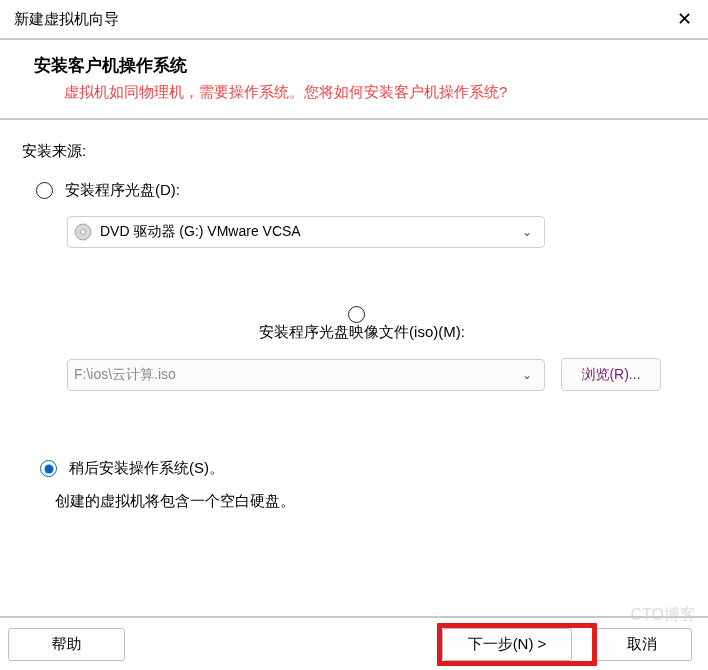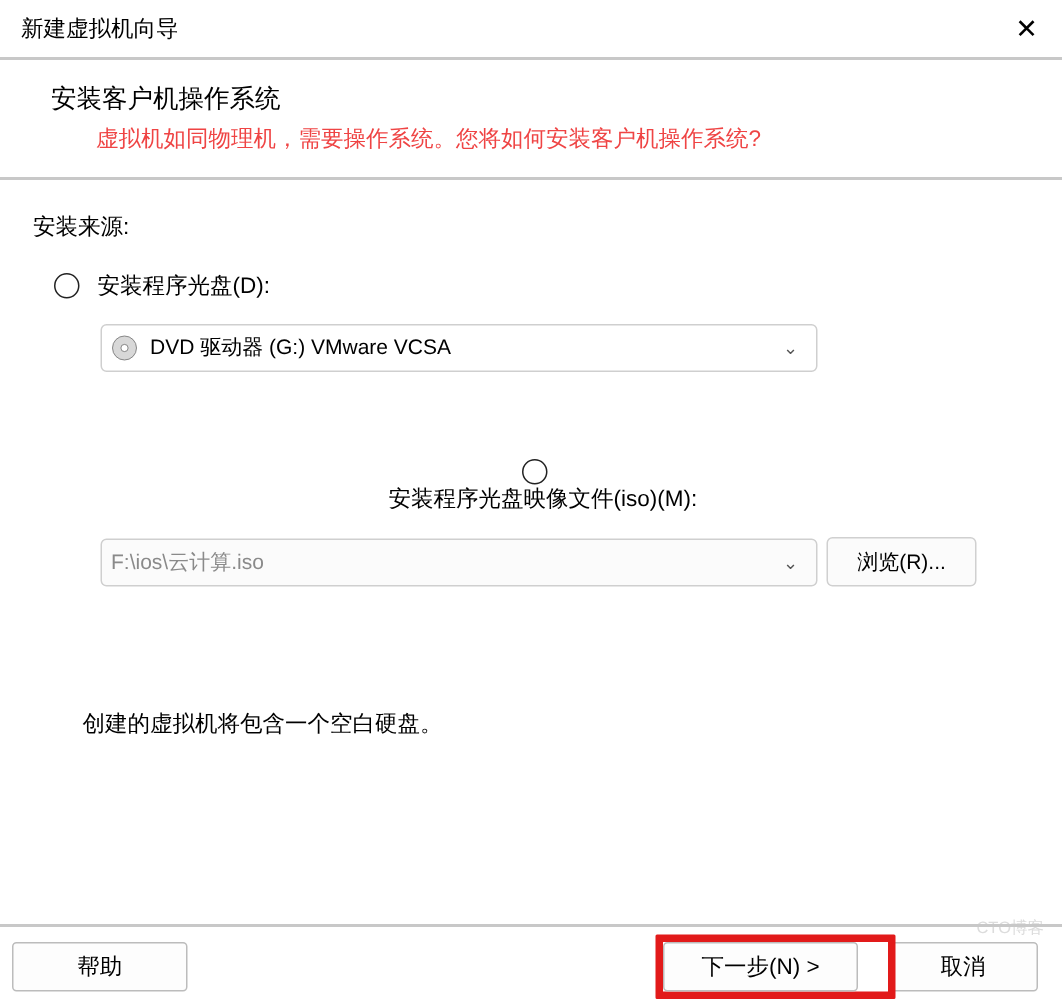--- a/index.html
+++ b/index.html
@@ -18,21 +18,21 @@
     height: 40px;
     display: flex;
     align-items: center;
     justify-content: space-between;
     padding: 0 16px 0 14px;
     border-bottom: 2px solid #c8c8c8;
   }
   .titlebar-title { font-size: 15px; }
   .close-x { font-size: 18px; font-weight: 400; line-height: 1; color: #000; }
   .header { padding: 14px 20px 16px 34px; border-bottom: 2px solid #c8c8c8; }
-  .header h1 { margin: 0 0 6px 0; font-size: 17px; font-weight: 400; }
+  .header h1 { margin: 0 0 6px 0; font-size: 17px; font-weight: 700; }
   .header p { margin: 0; padding-left: 30px; font-size: 15px; color: #ef4444; }
   .body { padding: 22px 20px 0 22px; position: relative; }
   .section-label { font-size: 15px; margin-bottom: 20px; }
   .option-row { display: flex; align-items: center; margin-bottom: 16px; }
   .radio { width: 17px; height: 17px; border: 1.5px solid #222; border-radius: 50%; margin-right: 12px; flex-shrink: 0; position: relative; }
   .radio.selected { border-color: #0067c0; }
   .radio.selected::after {
     content: ""; position: absolute; width: 9px; height: 9px; border-radius: 50%;
     background: #0067c0; top: 50%; left: 50%; transform: translate(-50%,-50%);
   }
@@ -42,33 +42,33 @@
     width: 478px; height: 32px;
     border: 1px solid #cfcfcf;
     border-radius: 4px;
     display: flex; align-items: center;
     padding: 0 6px;
     background: #fff;
   }
   .disc-icon { width: 18px; height: 18px; margin-right: 8px; flex-shrink: 0; }
   .dvd-text { font-size: 14px; flex: 1; }
   .chev { color: #555; font-size: 12px; padding: 0 6px; }
-  .iso-row { display: flex; align-items: center; gap: 6px; margin-left: 45px; }
+  .iso-row { display: flex; align-items: center; gap: 16px; margin-left: 45px; }
   .iso-combo {
     width: 478px; height: 32px;
     border: 1px solid #cfcfcf;
     border-radius: 4px;
     display: flex; align-items: center;
     padding: 0 6px; color: #8a8a8a; background: #fbfbfb;
   }
   .iso-text { font-size: 14px; flex: 1; }
   .browse-btn {
     height: 33px; width: 100px; border: 1px solid #d0d0d0;
     border-radius: 4px; display: flex; align-items: center;
-    justify-content: center; color: #000000; background: #fbfbfb;
+    justify-content: center; color: #701a75; background: #fbfbfb;
     font-size: 14px;
   }
   .later-wrap { position: relative; margin-top: 58px; padding: 10px 0 0 4px; }
   .later-desc { margin: 14px 0 0 29px; font-size: 15px; color: #000; }
   .footer {
     position: absolute; left: 0; right: 0; bottom: 0; height: 54px;
     border-top: 2px solid #c8c8c8;
     display: flex; align-items: center;
     padding: 0 16px 0 8px;
   }
@@ -77,21 +77,21 @@
     border-radius: 3px; display: flex; align-items: center;
     justify-content: center; font-size: 15px; color: #000; cursor: pointer;
   }
   .btn-help { width: 117px; }
   .spacer { flex: 1; }
   .btn-prev { width: 130px; margin-right: 6px; }
   .btn-next { width: 130px; margin-right: 20px; position: relative; }
   .btn-cancel { width: 100px; }
   .hl2 { left: -5px; top: -5px; right: -5px; bottom: -5px; border: 5px solid #e21a1a; position: absolute; border-radius: 1px; }
   .next-outer { position: relative; }
-  .watermark { position: absolute; right: 12px; bottom: 44px; color: #dcdcdc; font-size: 11px; }
+  .watermark { position: absolute; right: 12px; bottom: 44px; color: #dcdcdc; font-size: 16px; }
 </style>
 </head>
 <body>
 
 <div class="titlebar">
   <span class="titlebar-title">新建虚拟机向导</span>
   <span class="close-x">✕</span>
 </div>
 
 <div class="header">
@@ -126,20 +126,24 @@
       <span class="iso-text">F:\ios\云计算.iso</span>
       <span class="chev">⌄</span>
     </div>
     <div class="browse-btn">
       <span>浏览(R)...</span>
     </div>
   </div>
 
   <div class="later-wrap">
 
+    <div class="option-row" style="margin-left:14px;margin-bottom:0;">
+      <span class="radio selected"></span>
+      <span class="opt-label">稍后安装操作系统(S)。</span>
+    </div>
     <div class="later-desc">创建的虚拟机将包含一个空白硬盘。</div>
   </div>
 </div>
 
 <div class="watermark">CTO博客</div>
 
 <div class="footer">
   <div class="btn btn-help">
     <span>帮助</span>
   </div>

